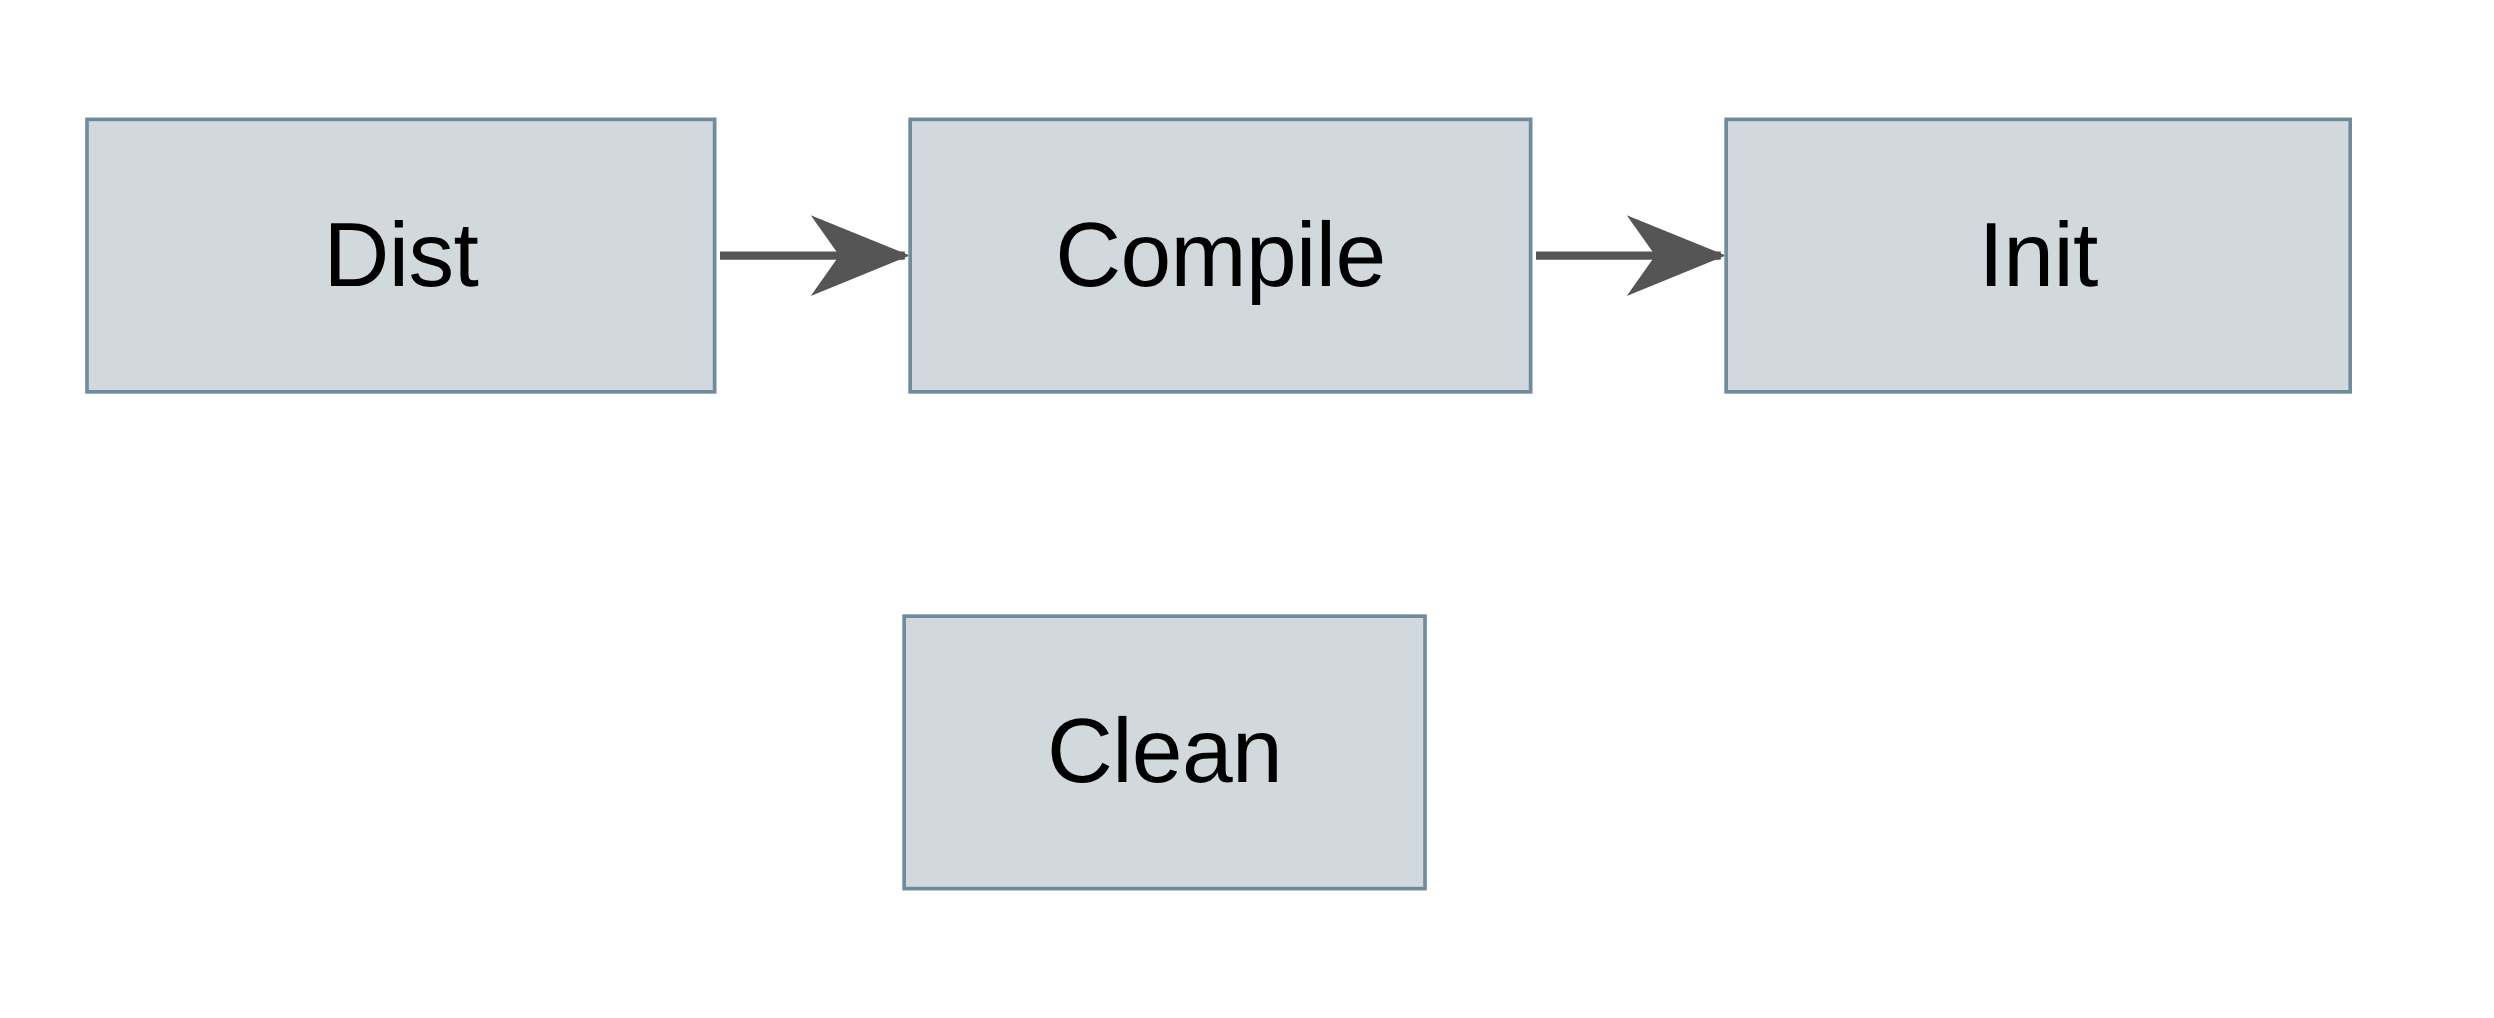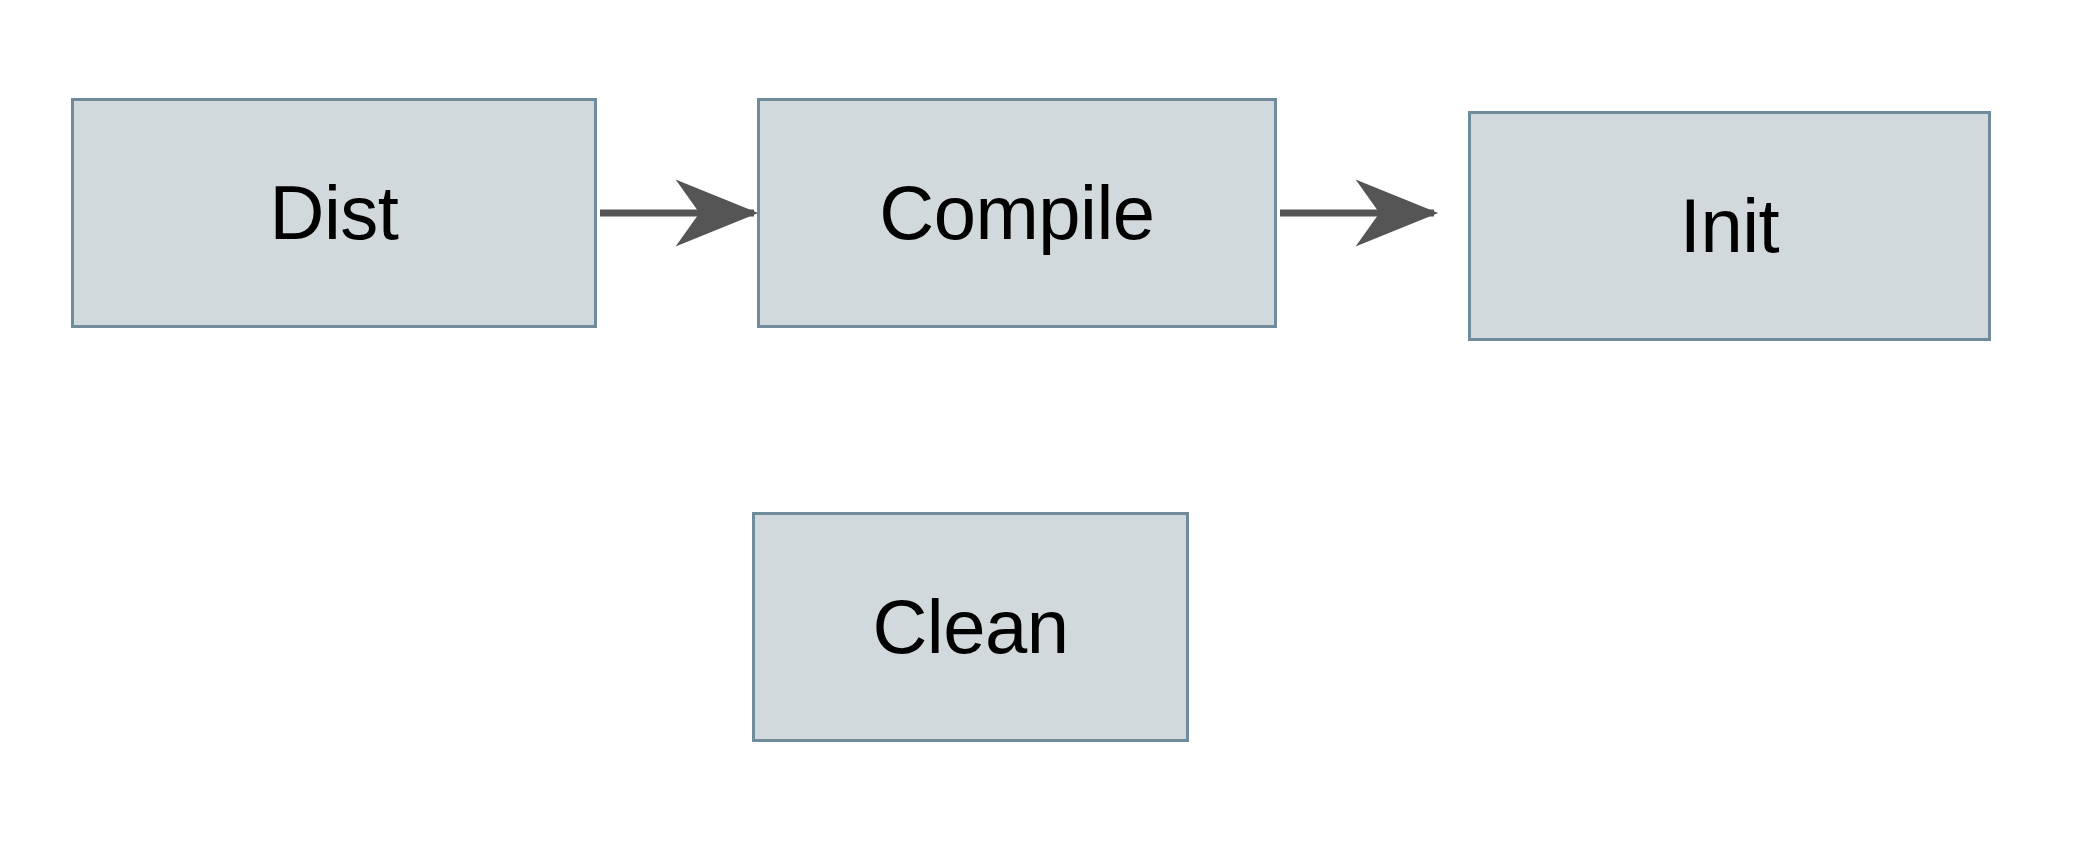--- a/index.html
+++ b/index.html
@@ -63,21 +63,21 @@
   </svg>
 
   <div class="node" id="node1" style="left: 757px; top: 98px; width: 520px; height: 230px; background: rgb(209, 217, 220); border-color: rgb(112, 139, 156); border-width: 3px;">
     <span class="node-label" style="color: rgb(0, 0, 0); font-size: 76px;">Compile</span>
   </div>
 
   <div class="node" id="node0" style="left: 71px; top: 98px; width: 526px; height: 230px; background: rgb(209, 217, 220); border-color: rgb(112, 139, 156); border-width: 3px;">
     <span class="node-label" style="color: rgb(0, 0, 0); font-size: 76px;">Dist</span>
   </div>
 
-  <div class="node" id="node2" style="left: 1437px; top: 111px; width: 523px; height: 230px; background: rgb(209, 217, 220); border-color: rgb(112, 139, 156); border-width: 3px; margin-left: 31px;">
+  <div class="node" id="node2" style="left: 1437px; top: 98px; width: 523px; height: 230px; background: rgb(209, 217, 220); border-color: rgb(112, 139, 156); border-width: 3px;">
     <span class="node-label" style="color: rgb(0, 0, 0); font-size: 76px;">Init</span>
   </div>
 
   <div class="node" id="node3" style="left: 752px; top: 512px; width: 437px; height: 230px; background: rgb(209, 217, 220); border-color: rgb(112, 139, 156); border-width: 3px;">
     <span class="node-label" style="color: rgb(0, 0, 0); font-size: 76px;">Clean</span>
   </div>
 
 </div>
 
 </body></html>

